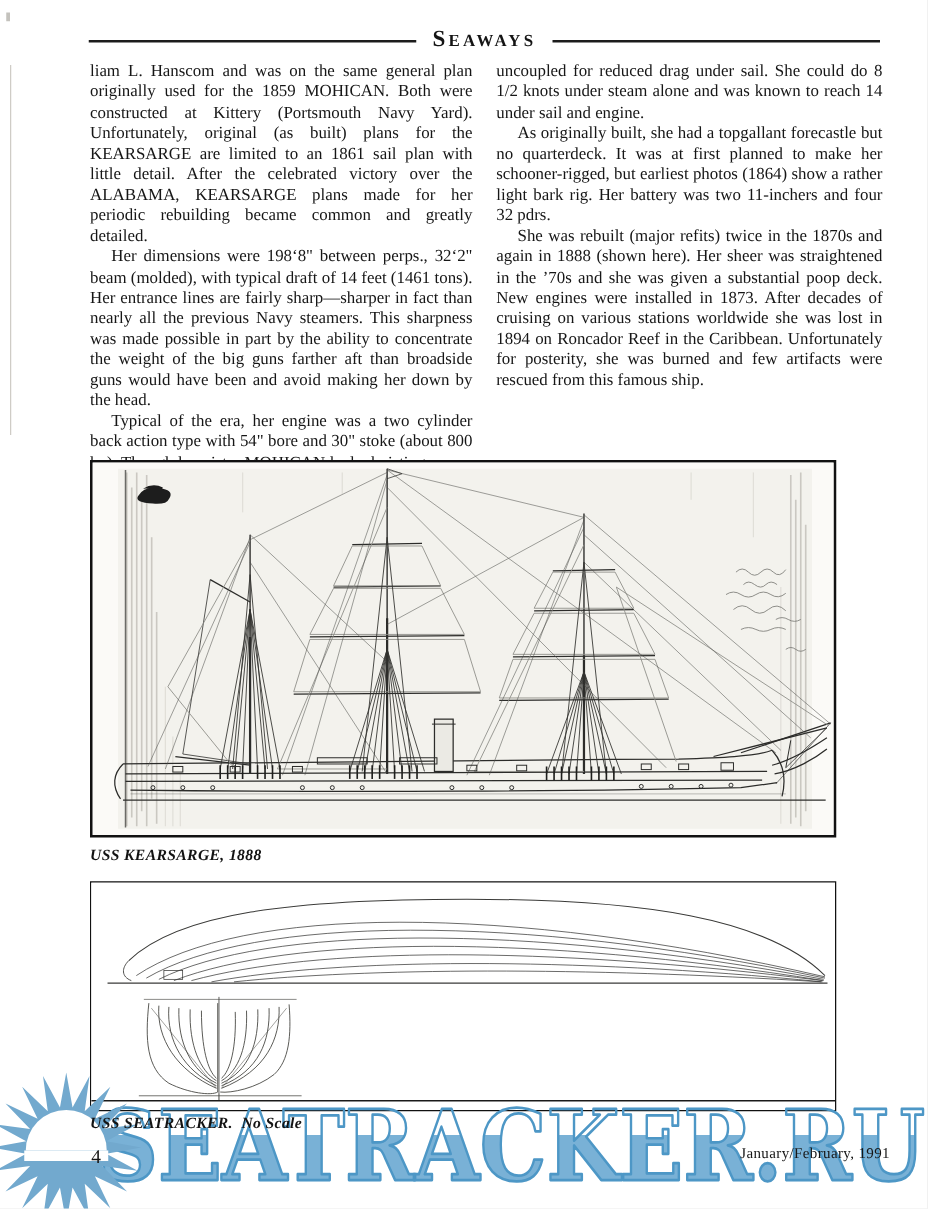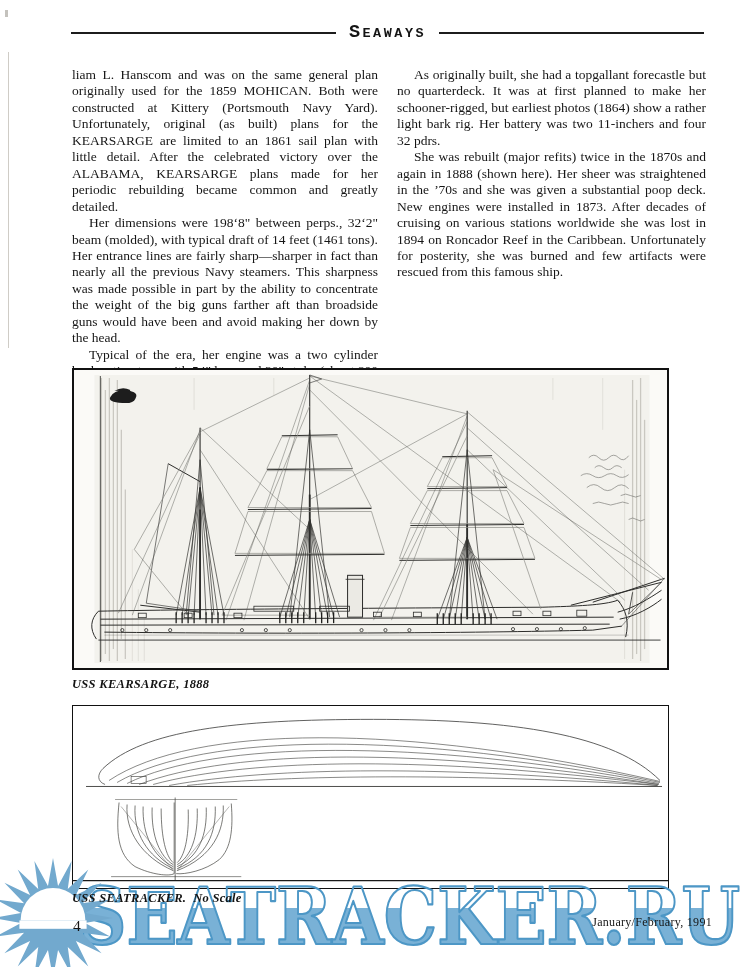--- a/index.html
+++ b/index.html
@@ -6,25 +6,25 @@
   .page{
     position:relative;width:742px;height:967px;margin:0 auto;
     background:#ffffff;overflow:hidden;
     font-family:"Liberation Serif",serif;color:#161616;
   }
   
   .masthead{position:absolute;left:71px;top:22px;width:633px;display:flex;align-items:center;}
   .mast-rule{flex:1;height:2px;background:#1c1c1c;}
   .mast-title{
     display:block;padding:0 13px;font-size:13.5px;letter-spacing:2.5px;
-    font-weight:600;color:#141414;white-space:nowrap;font-family:Liberation Mono, monospace;
+    font-weight:600;color:#141414;white-space:nowrap;
   }
   .mast-title::first-letter{font-size:18.5px;}
   
-  .columns{position:absolute;left:72px;top:67px;width:634px;display:flex;gap:19px;}
+  .columns{position:absolute;left:72px;top:49px;width:634px;display:flex;gap:19px;}
   .col{width:307px;font-size:13.5px;line-height:16.45px;text-align:justify;}
   .col p{margin:0;}
   .col p.indent{text-indent:17px;}
   .signature{margin-top:13px;margin-left:24px;line-height:16.6px;position:relative;}
   .sig-line{display:block;}
   .end-mark{position:absolute;right:5px;bottom:1px;font-size:14px;}
   
   .figure1{
     position:absolute;left:72px;top:368px;width:597px;height:302px;
     border:2px solid #111;box-sizing:border-box;background:#fbfaf8;
@@ -65,20 +65,21 @@
     <div class="mast-rule"></div>
   </div>
 
   <div class="columns">
     <div class="col">
       <p>liam L. Hanscom and was on the same general plan originally used for the 1859 MOHICAN. Both were constructed at Kittery (Portsmouth Navy Yard). Unfortunately, original (as built) plans for the KEARSARGE are limited to an 1861 sail plan with little detail. After the celebrated victory over the ALABAMA, KEARSARGE plans made for her periodic rebuilding became common and greatly detailed.</p>
       <p class="indent">Her dimensions were 198‘8" between perps., 32‘2" beam (molded), with typical draft of 14 feet (1461 tons). Her entrance lines are fairly sharp—sharper in fact than nearly all the previous Navy steamers. This sharpness was made possible in part by the ability to concentrate the weight of the big guns farther aft than broadside guns would have been and avoid making her down by the head.</p>
       <p class="indent">Typical of the era, her engine was a two cylinder back action type with 54" bore and 30" stoke (about 800 hp). Though her sister MOHICAN had a hoisting screw, KEARSARGE’s propeller was fixed, though it could be</p>
     </div>
     <div class="col" style="width:310px;">
+      <p>uncoupled for reduced drag under sail. She could do 8 1/2 knots under steam alone and was known to reach 14 under sail and engine.</p>
       <p class="indent">As originally built, she had a topgallant forecastle but no quarterdeck. It was at first planned to make her schooner-rigged, but earliest photos (1864) show a rather light bark rig. Her battery was two 11-inchers and four 32 pdrs.</p>
       <p class="indent">She was rebuilt (major refits) twice in the 1870s and again in 1888 (shown here). Her sheer was straightened in the ’70s and she was given a substantial poop deck. New engines were installed in 1873. After decades of cruising on various stations worldwide she was lost in 1894 on Roncador Reef in the Caribbean. Unfortunately for posterity, she was burned and few artifacts were rescued from this famous ship.</p>
     </div>
   </div>
 
   <div class="figure1">
     <svg viewBox="0 0 594 299">
       <rect x="0" y="0" width="594" height="299" fill="#fbfaf7"></rect>
       <rect x="20" y="5" width="557" height="289" fill="#f3f2ed"></rect>
 

